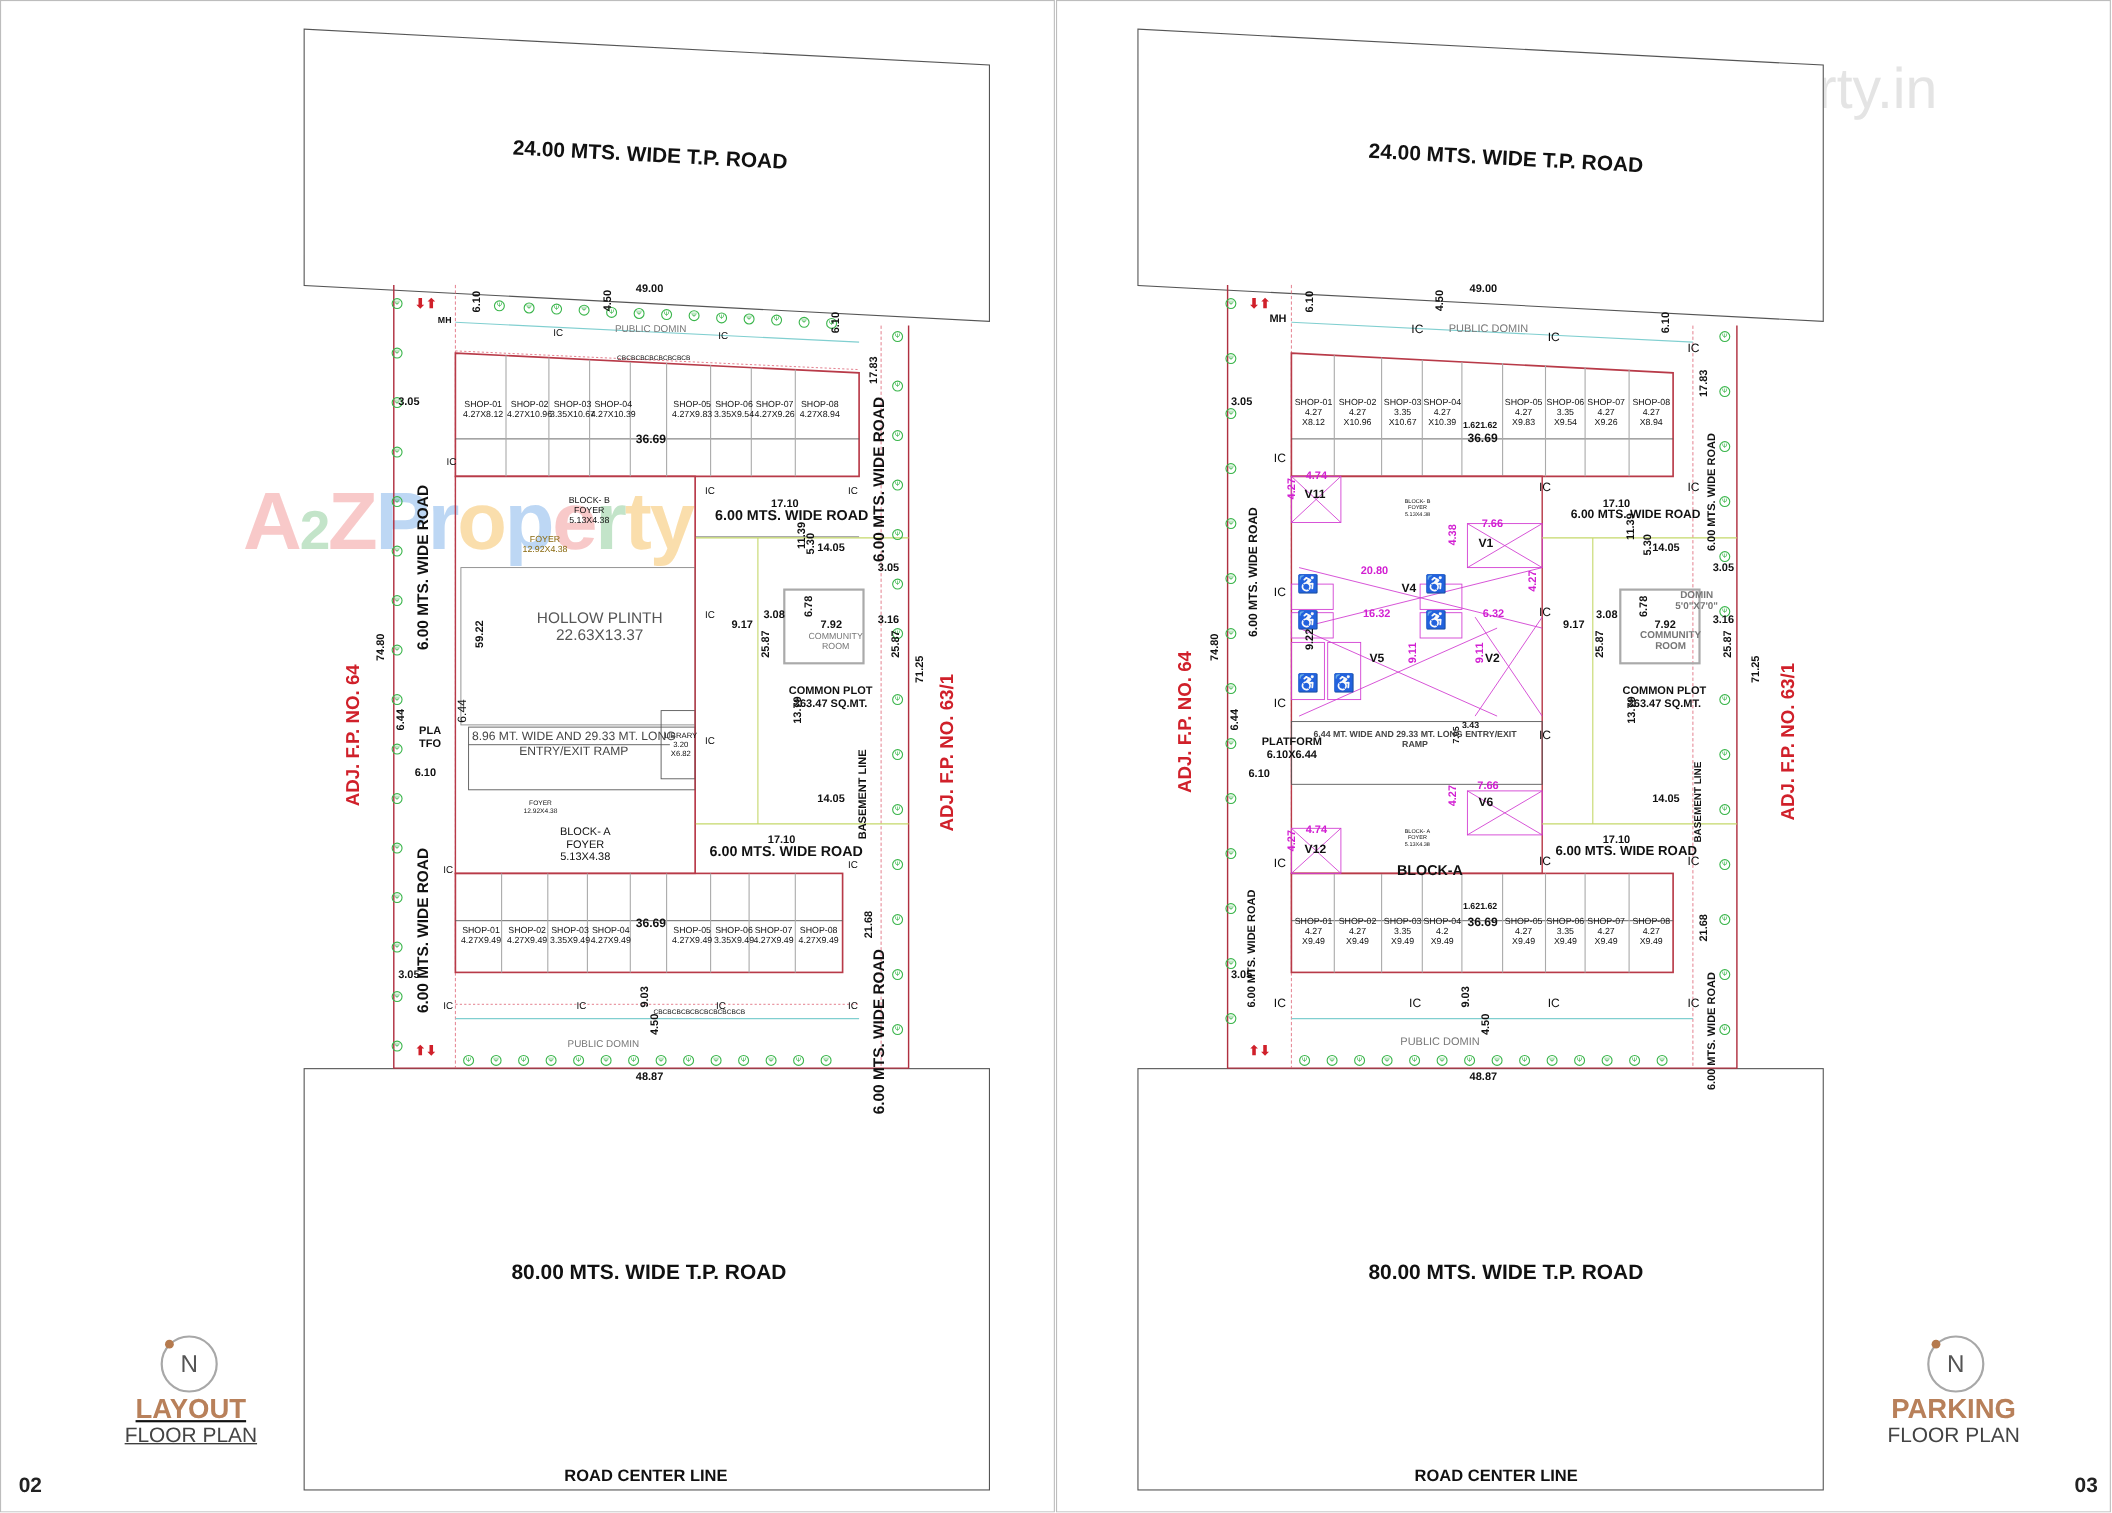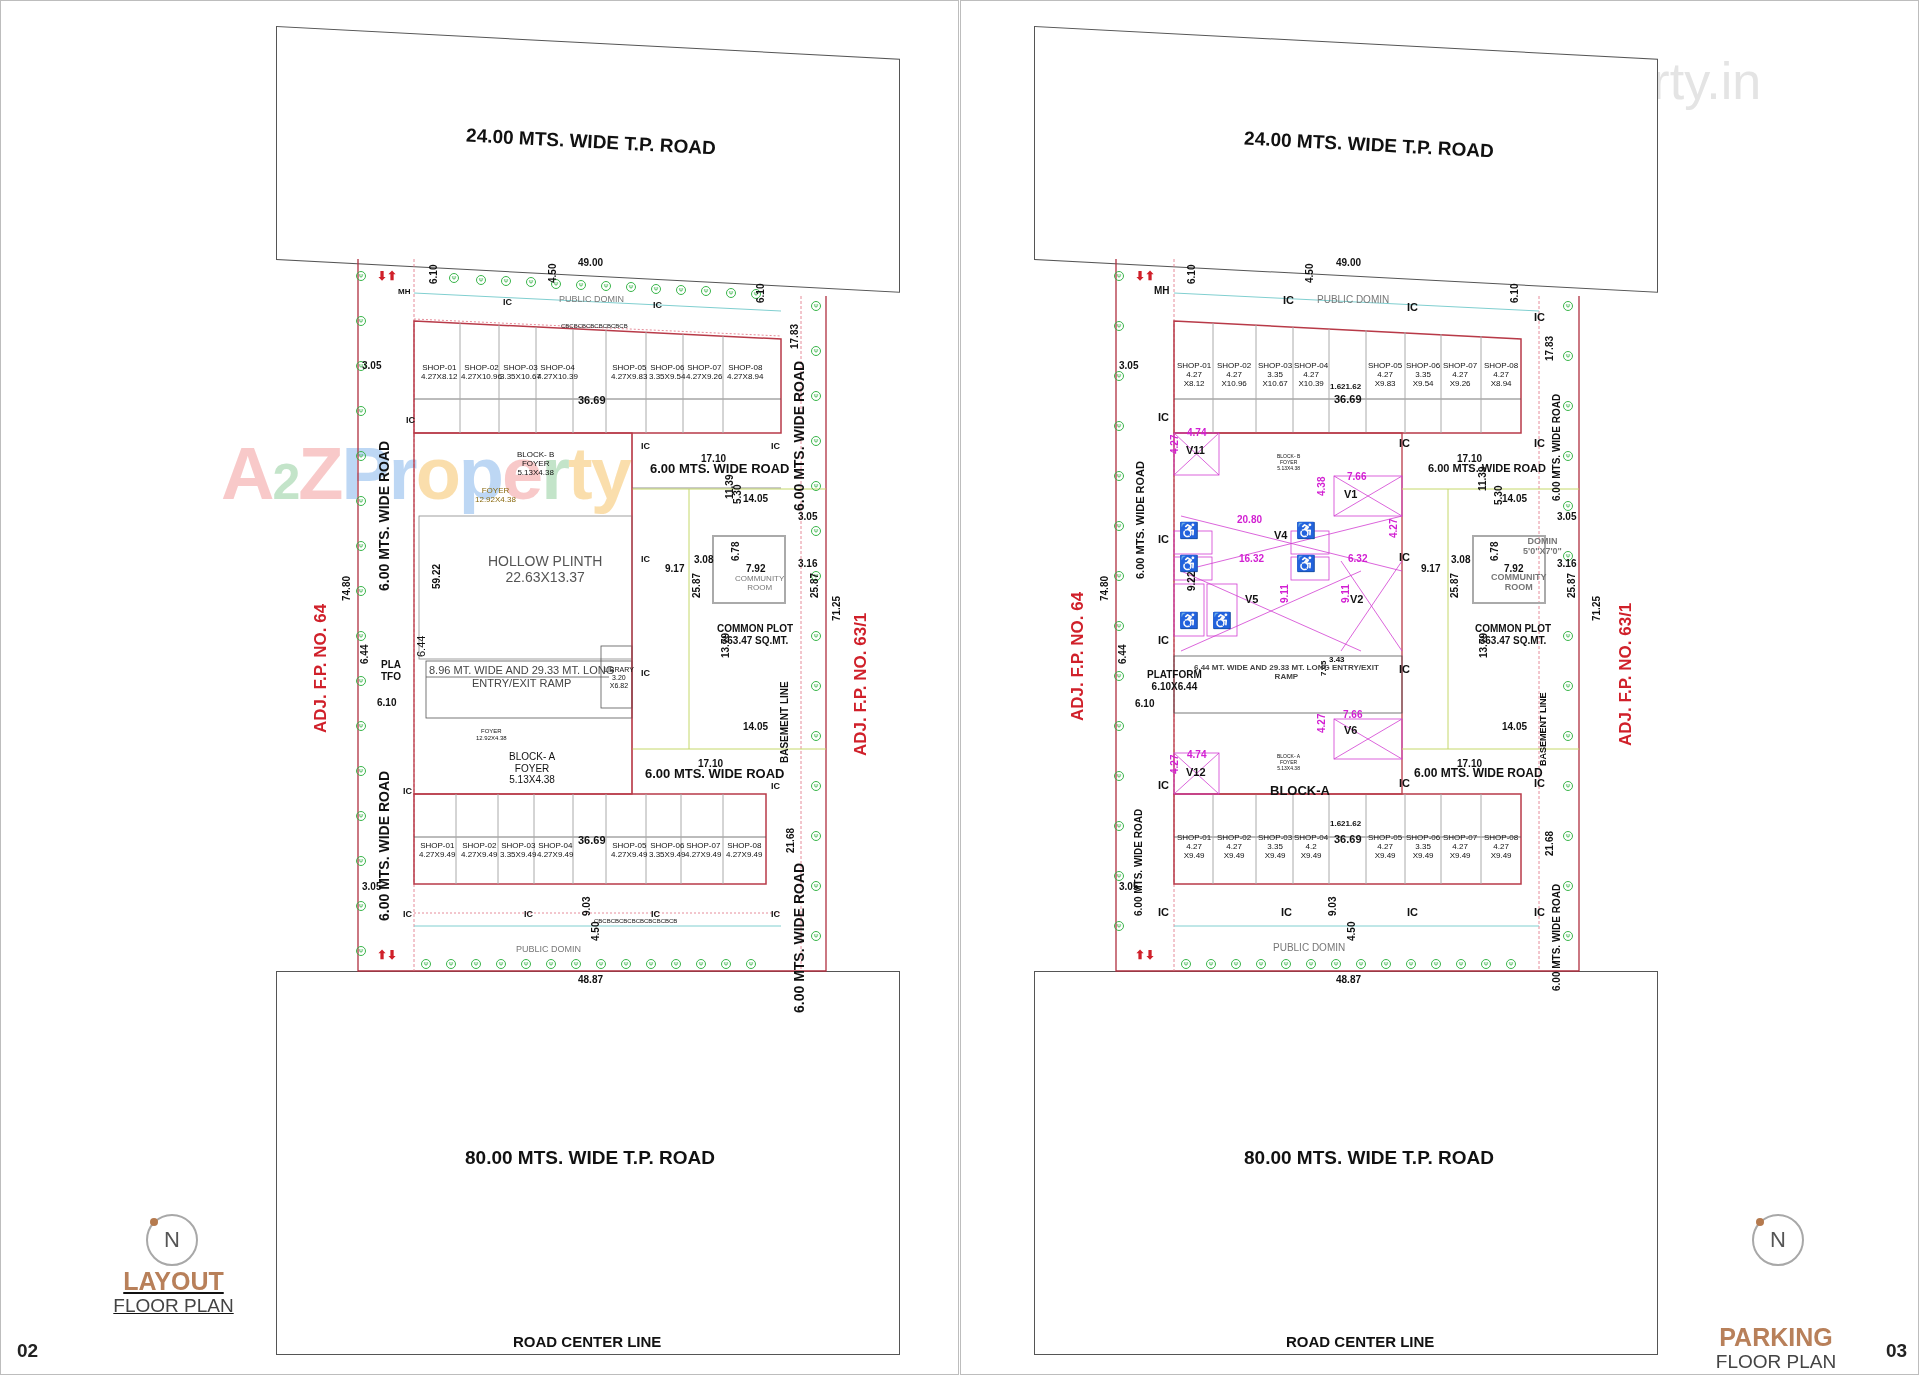--- a/index.html
+++ b/index.html
@@ -7,21 +7,21 @@
   .page{position:absolute;top:0;width:959px;height:1375px;background:#fff;border:1px solid #bdbdbd;box-sizing:border-box;overflow:hidden;}
   .page.left{left:0;}
   .page.right{left:960px;}
   .abs{position:absolute;}
   .road-box{position:absolute;border:1.5px solid #555;background:#fff;}
   .road-label{position:absolute;font-weight:bold;font-size:19px;white-space:nowrap;font-family:"Liberation Sans",sans-serif;}
   .vroad{position:absolute;font-weight:bold;font-size:14px;white-space:nowrap;transform:rotate(-90deg);transform-origin:left top;}
   .adj{position:absolute;color:#d0202a;font-weight:bold;font-size:17px;white-space:nowrap;transform:rotate(-90deg);transform-origin:left top;}
   .dim{position:absolute;font-size:10px;font-weight:bold;white-space:nowrap;}
   .dimv{position:absolute;font-size:10px;font-weight:bold;white-space:nowrap;transform:rotate(-90deg);transform-origin:left top;}
-  .ic{position:absolute;font-size:9px;font-weight:bold;}
+  .ic{position:absolute;font-size:9px;font-weight:normal;}
   .lbl{position:absolute;font-size:8px;text-align:center;line-height:1.15;white-space:nowrap;}
   .lblb{position:absolute;font-size:11px;font-weight:bold;text-align:center;line-height:1.15;white-space:nowrap;}
   .gray{color:#777;}
   .mag{color:#d21fd2;font-weight:bold;}
   .tree{position:absolute;width:8px;height:8px;border:1px solid #39b54a;border-radius:50%;font-size:6px;color:#39b54a;text-align:center;line-height:8px;}
   .compass{position:absolute;width:48px;height:48px;border:2.5px solid #a8a8a8;border-radius:50%;text-align:center;line-height:48px;font-size:22px;color:#555;}
   .compass .dot{position:absolute;left:2px;top:2px;width:8px;height:8px;border-radius:50%;background:#b57a4e;}
   .plan-title{position:absolute;text-align:center;line-height:1;}
   .plan-title .t1{font-size:25px;font-weight:bold;color:#b8805a;display:block;}
   .plan-title .t2{font-size:19px;color:#444;display:block;margin-top:2px;}
@@ -518,18 +518,18 @@
   <div class="lbl" style="left:216px;top:832px;"><span>SHOP-01</span><br><span>4.27</span><br><span>X9.49</span></div>
   <div class="lbl" style="left:256px;top:832px;"><span>SHOP-02</span><br><span>4.27</span><br><span>X9.49</span></div>
   <div class="lbl" style="left:297px;top:832px;"><span>SHOP-03</span><br><span>3.35</span><br><span>X9.49</span></div>
   <div class="lbl" style="left:333px;top:832px;"><span>SHOP-04</span><br><span>4.2</span><br><span>X9.49</span></div>
   <div class="lbl" style="left:407px;top:832px;"><span>SHOP-05</span><br><span>4.27</span><br><span>X9.49</span></div>
   <div class="lbl" style="left:445px;top:832px;"><span>SHOP-06</span><br><span>3.35</span><br><span>X9.49</span></div>
   <div class="lbl" style="left:482px;top:832px;"><span>SHOP-07</span><br><span>4.27</span><br><span>X9.49</span></div>
   <div class="lbl" style="left:523px;top:832px;"><span>SHOP-08</span><br><span>4.27</span><br><span>X9.49</span></div>
 
   <div class="compass" style="left:791px;top:1213px;"><span class="dot"></span><span>N</span></div>
-  <div class="plan-title" style="left:735px;top:1324px;width:160px;">
+  <div class="plan-title" style="left:735px;top:1268px;width:160px;">
     <span class="t1">PARKING</span>
     <span class="t2">FLOOR PLAN</span>
   </div>
   <div class="pageno" style="left:925px;top:1339px;">03</div>
 </div>
 
 </body></html>

